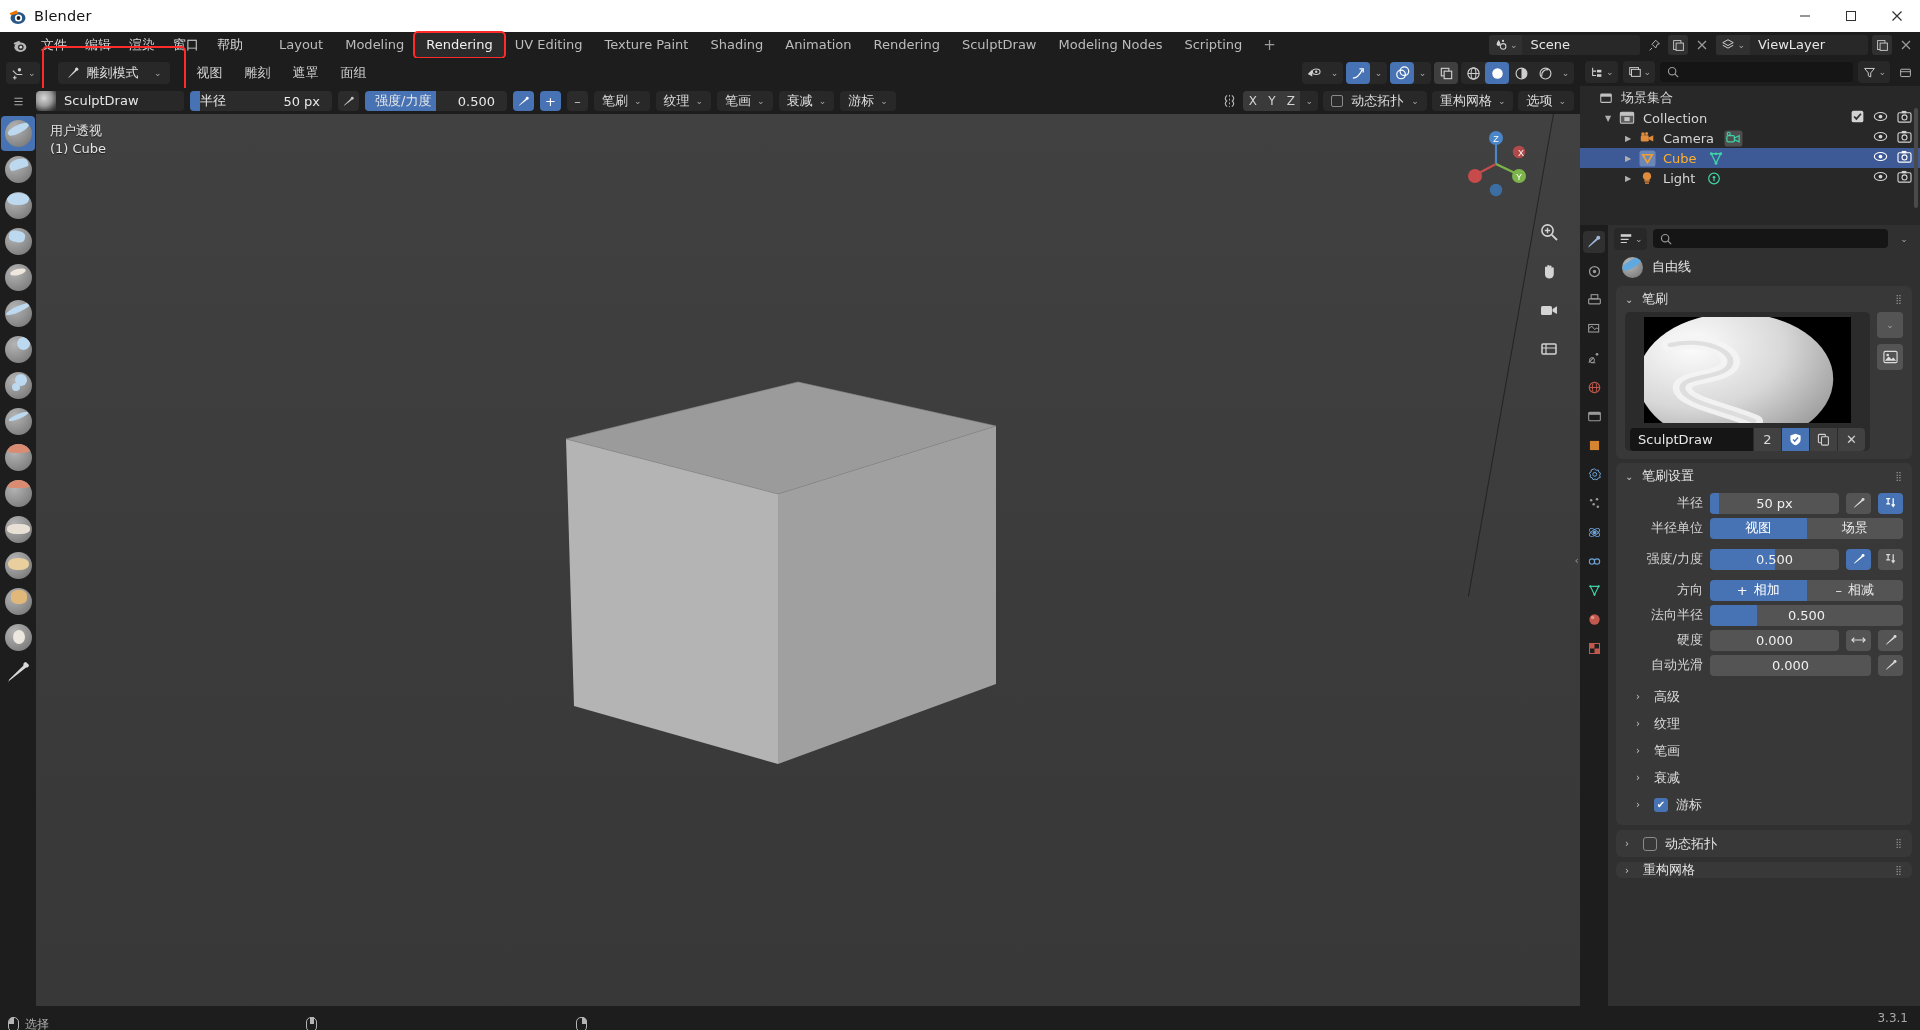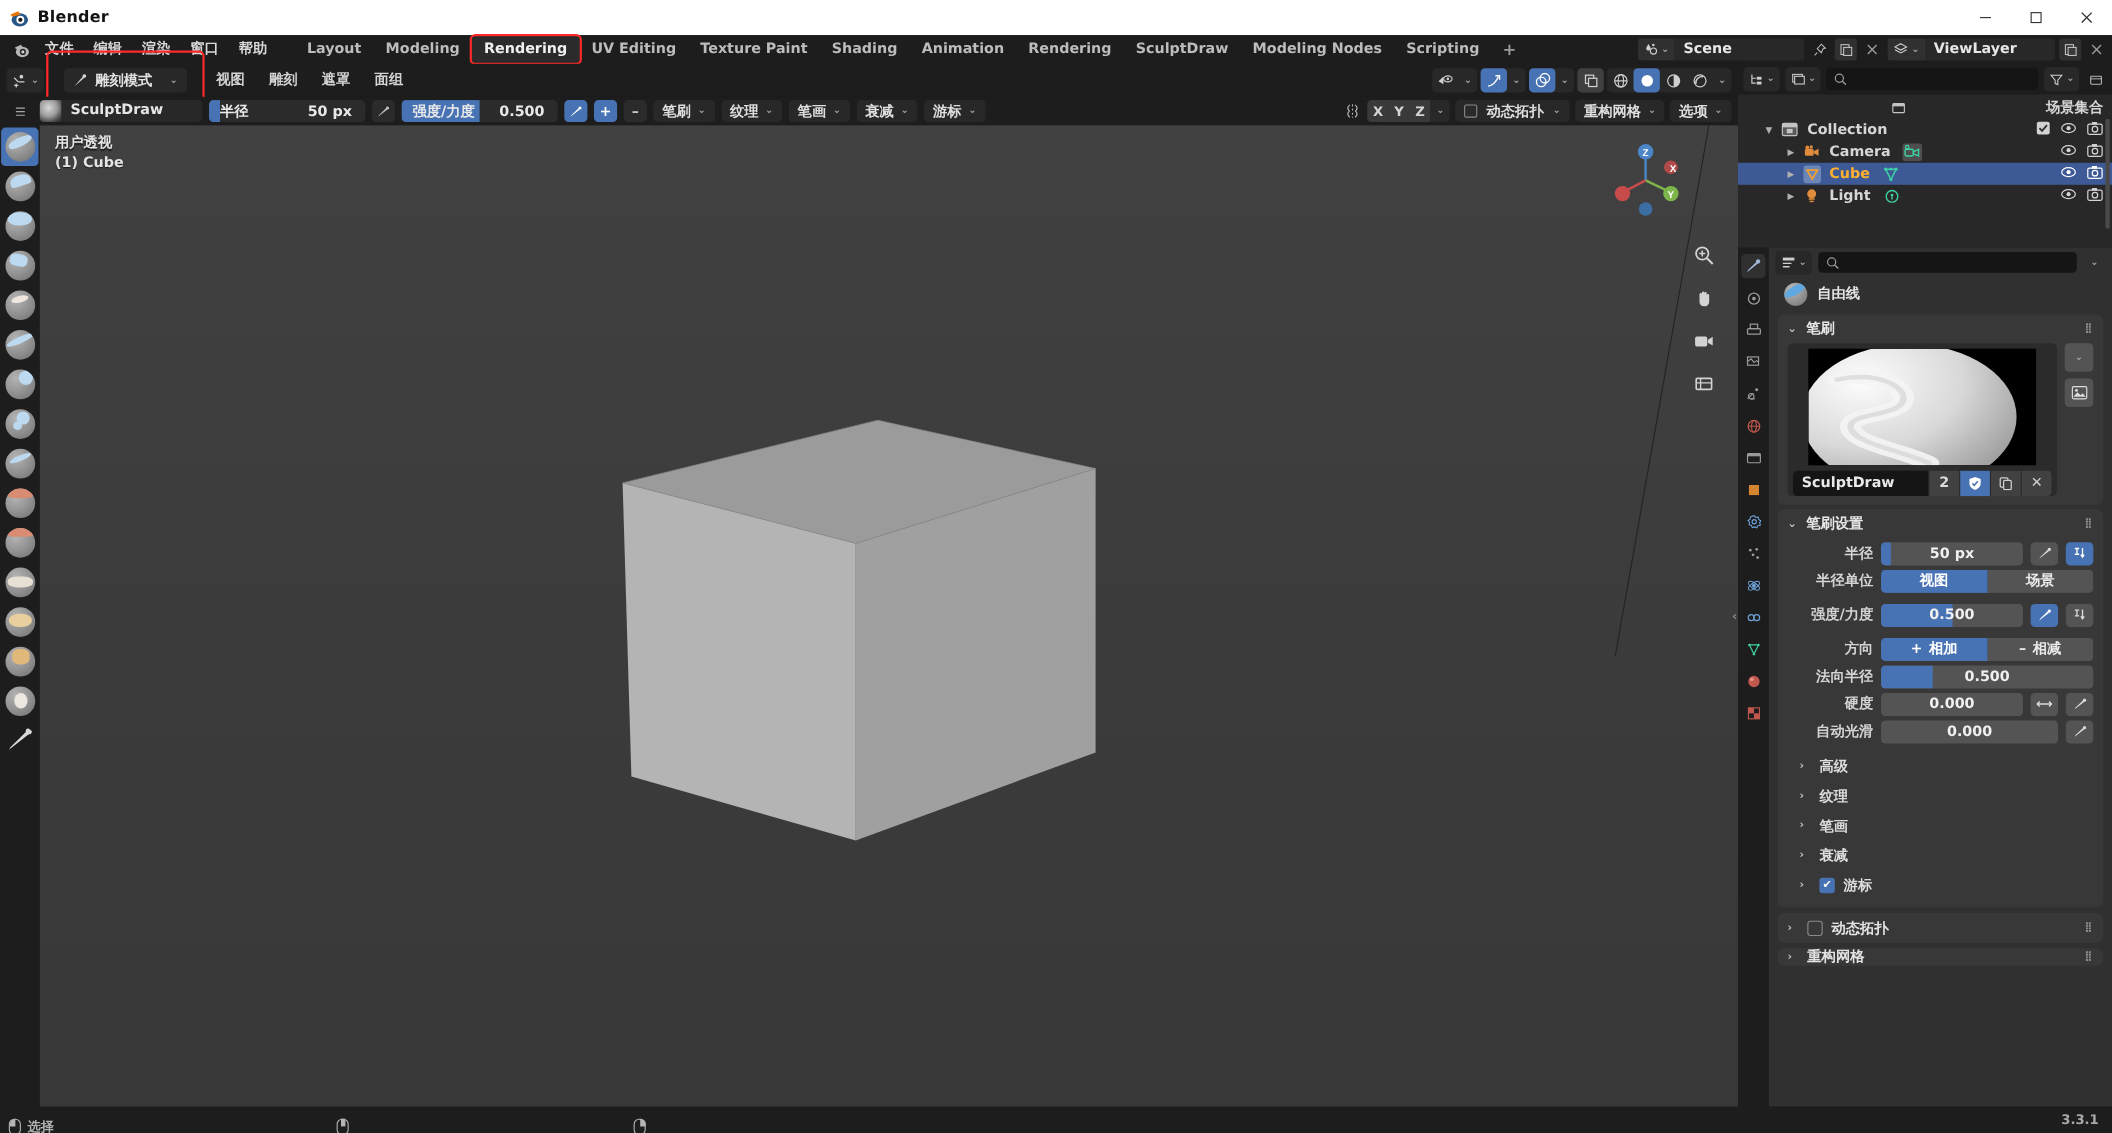--- a/index.html
+++ b/index.html
@@ -4,21 +4,21 @@
 <style>
   * { box-sizing: border-box; margin: 0; padding: 0; }
   html, body {
     width: 1920px; height: 1030px;
     background: #1d1d1d;
     font-family: "DejaVu Sans", "Liberation Sans", sans-serif;
     font-size: 13px;
     color: #e5e5e5;
     overflow: hidden;
   }
-  .app { position: relative; width: 1920px; height: 1030px; display: flex; flex-direction: column; font-weight: bold; }
+  .app { position: relative; width: 1920px; height: 1030px; display: flex; flex-direction: column; }
 
   
   .titlebar {
     height: 32px; background: #ffffff; color: #1b1b1b;
     display: flex; align-items: center; flex: 0 0 32px;
   }
   .titlebar .logo { width: 34px; display: flex; align-items: center; justify-content: center; }
   .titlebar .title { font-size: 14.5px; color: #141414; letter-spacing: .2px; }
   .titlebar .spacer { flex: 1; }
   .win-btn {
@@ -177,21 +177,21 @@
   .right-col { width: 340px; display: flex; flex-direction: column; background: #1d1d1d; flex: 0 0 340px; }
 
   
   .outliner { height: 167px; display: flex; flex-direction: column; background: #1d1d1d; }
   .outliner-header { height: 28px; display: flex; align-items: center; gap: 5px; padding: 0 5px; }
   .search-box {
     flex: 1; height: 20px; background: #151515; border-radius: 4px; display: flex;
     align-items: center; gap: 6px; padding: 0 7px; color: #8c8c8c;
   }
   .outliner-body { flex: 1; background: #282828; overflow: hidden; position: relative; padding-top: 2px; }
-  .ol-row { height: 20px; display: flex; align-items: center; font-size: 13px; color: #d6d6d6; padding-right: 8px; justify-content: space-between; }
+  .ol-row { height: 20px; display: flex; align-items: center; font-size: 13px; color: #d6d6d6; padding-right: 8px; }
   .ol-row.selected { background: #3d5a96; }
   .ol-row.selected .ol-name { color: #ffb02e; }
   .ol-disc { width: 16px; display: flex; align-items: center; justify-content: center;
     color: #b0b0b0; font-size: 8px; }
   .ol-name { margin-left: 5px; }
   .ol-right { margin-left: auto; display: flex; align-items: center; gap: 9px; }
   .ol-scroll { position: absolute; right: 2px; top: 22px; width: 4px; height: 100px;
     background: #4a4a4a; border-radius: 2px; }
 
   

